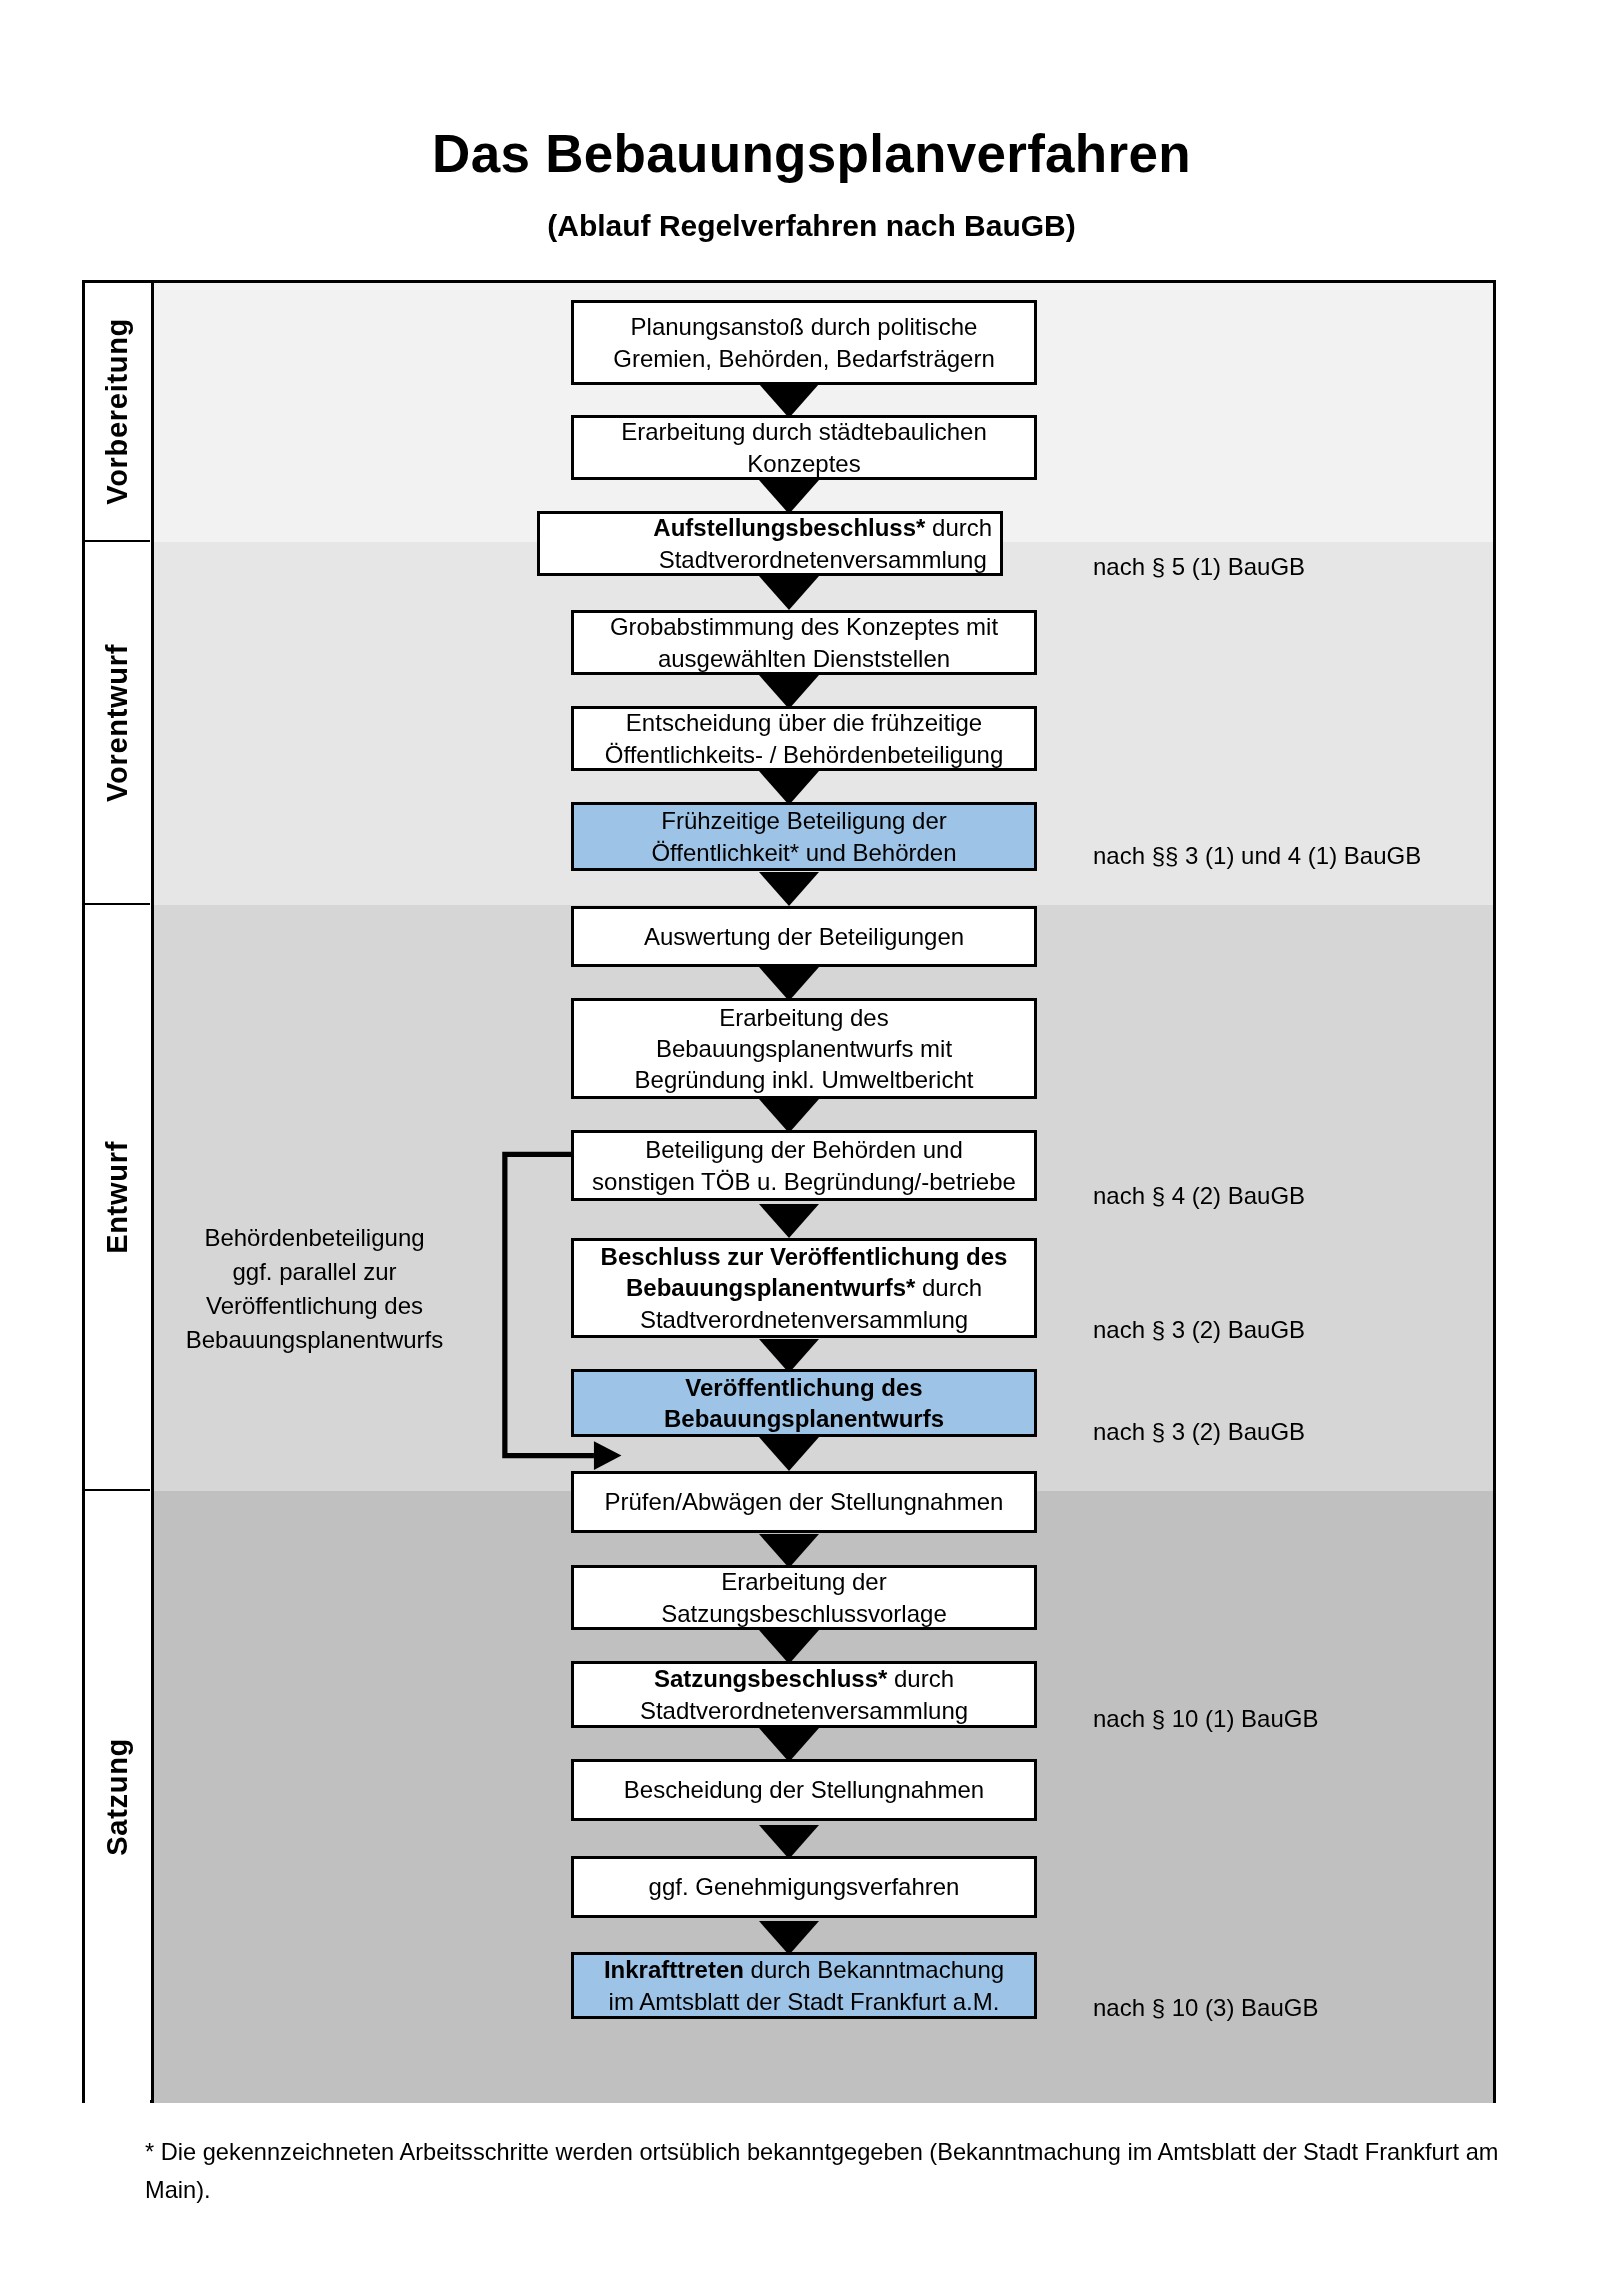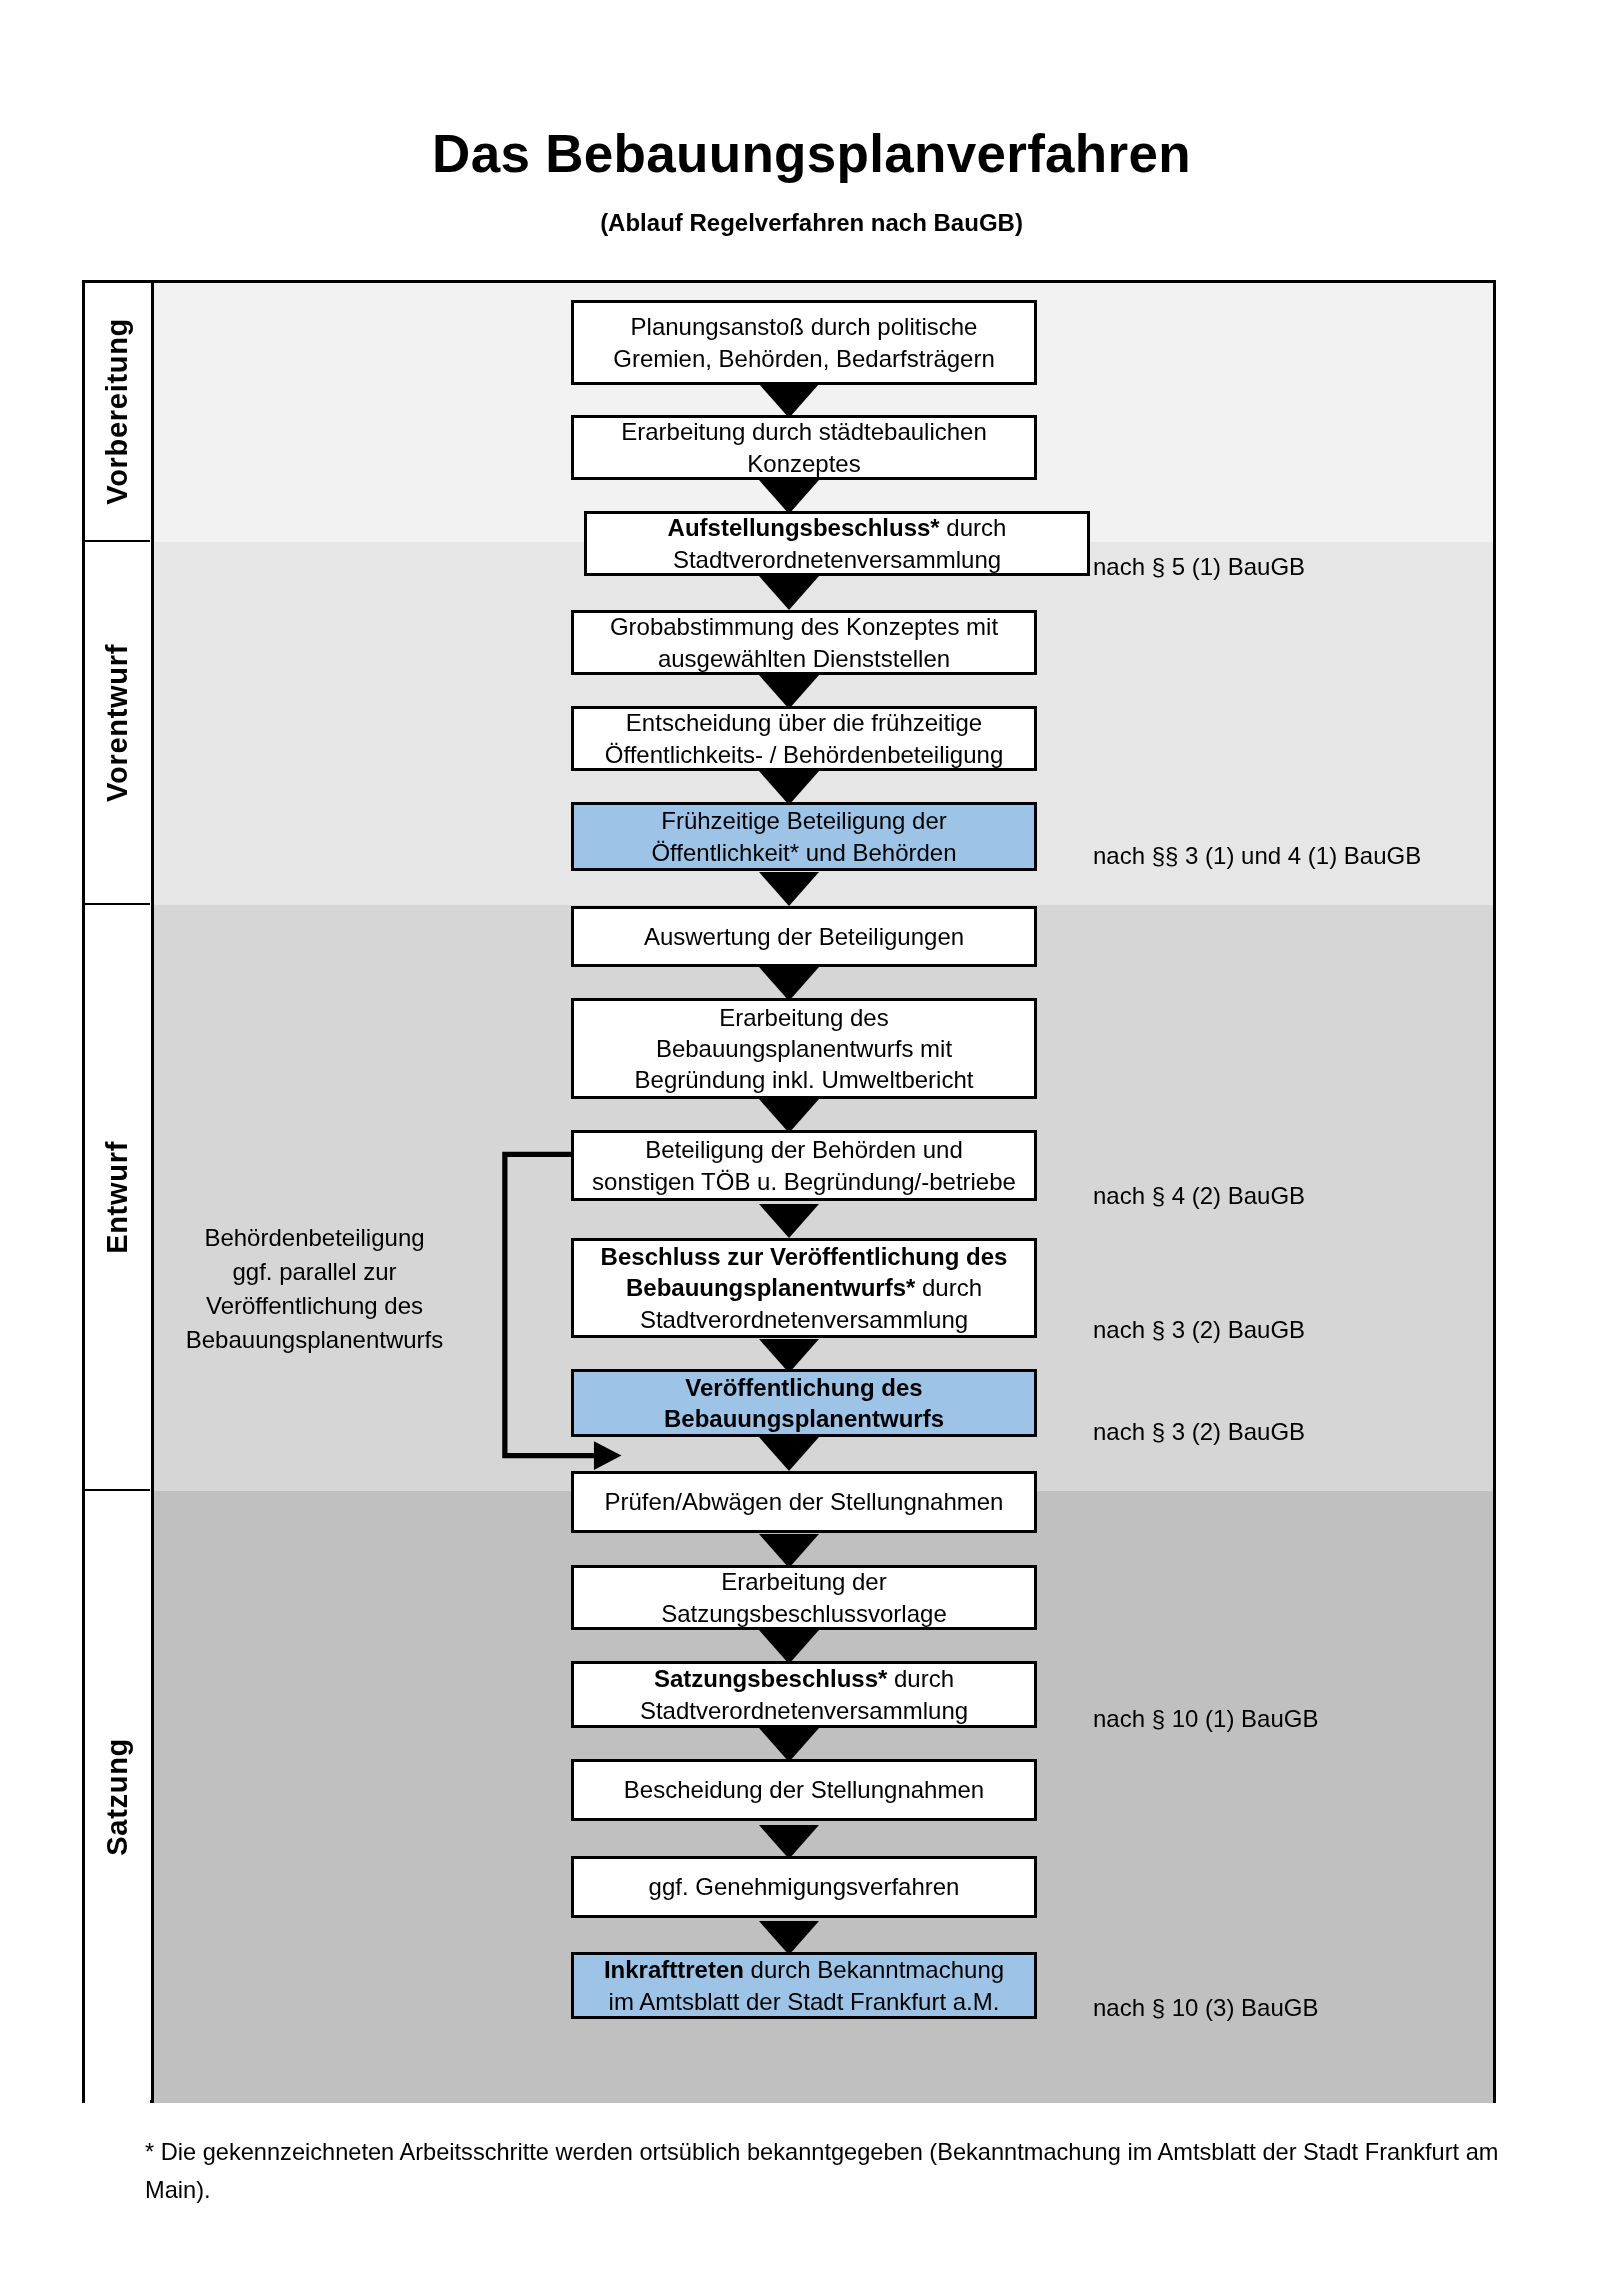--- a/index.html
+++ b/index.html
@@ -10,21 +10,21 @@
     position:relative;
     overflow:hidden;
   }
   
   #title{
     position:absolute;left:0;top:123px;width:1623px;
     text-align:center;font-size:53px;font-weight:bold;letter-spacing:0.3px;
   }
   #subtitle{
     position:absolute;left:0;top:209px;width:1623px;
-    text-align:center;font-size:24px;font-weight:bold;
+    text-align:center;font-size:30px;font-weight:bold;
   }
 
   
   #frame{
     position:absolute;left:82px;top:280px;
     width:1414px;height:1823px;
     border:3.3px solid #000;
     box-sizing:border-box;
   }
 
@@ -159,21 +159,21 @@
   </span>
 </div>
 
 <div class="pbox" style="left:571px;top:415px;width:466px;height:65px;">
   <span>
     <span>Erarbeitung durch städtebaulichen</span><br>
     <span>Konzeptes</span>
   </span>
 </div>
 
-<div class="pbox" style="left:584px;top:511px;width:506px;height:65px;">
+<div class="pbox" style="left:537px;top:511px;width:466px;height:65px;justify-content:flex-end;">
   <span>
     <b>Aufstellungsbeschluss*</b><span> durch</span><br>
     <span>Stadtverordnetenversammlung</span>
   </span>
 </div>
 
 <div class="pbox" style="left:571px;top:610px;width:466px;height:65px;">
   <span>
     <span>Grobabstimmung des Konzeptes mit</span><br>
     <span>ausgewählten Dienststellen</span>

